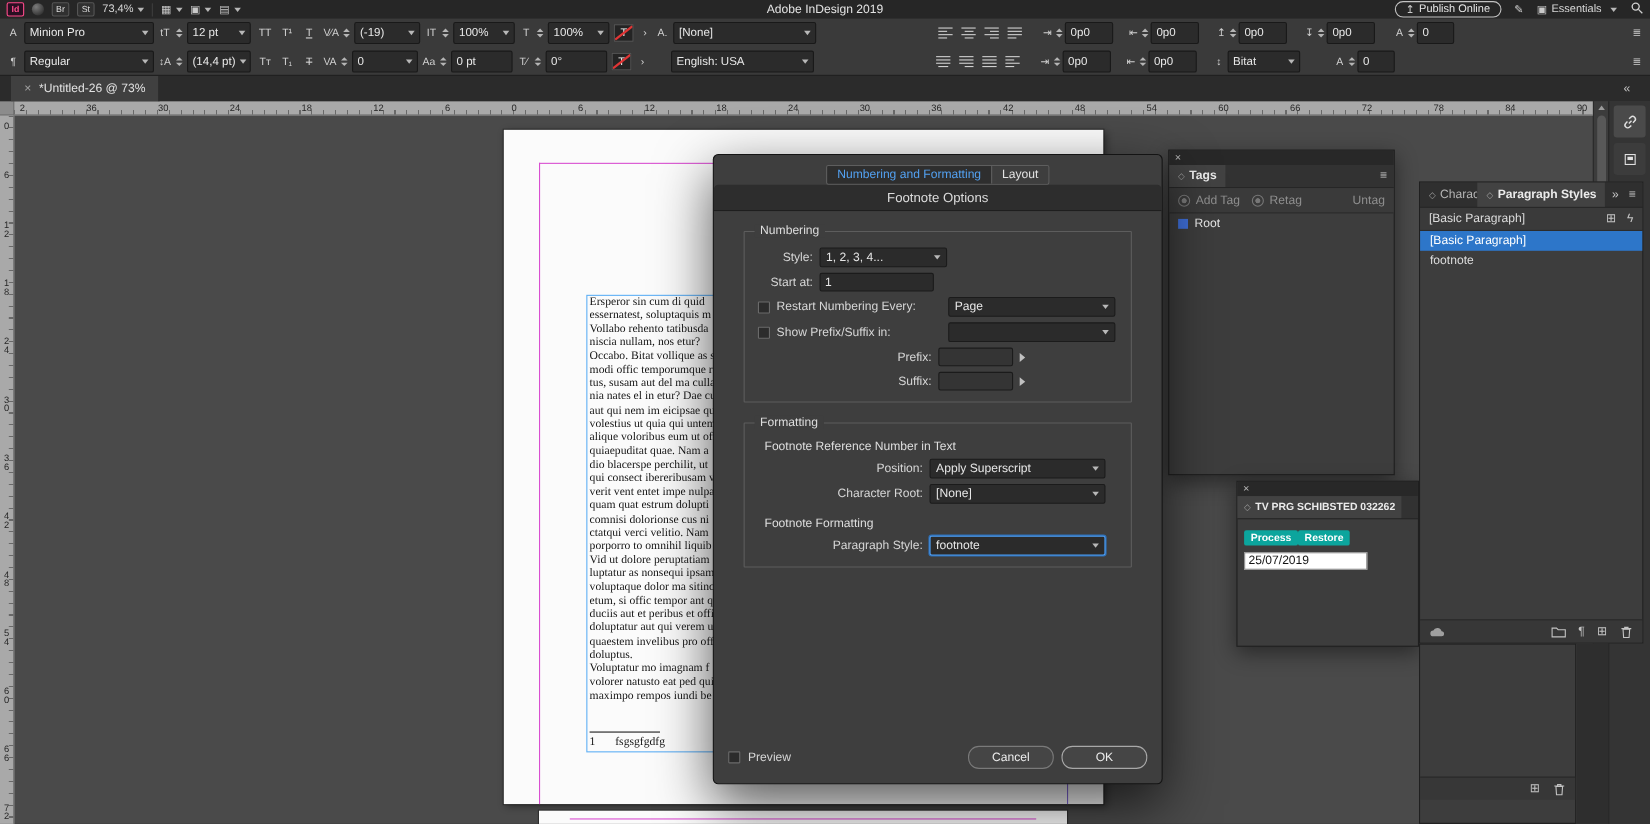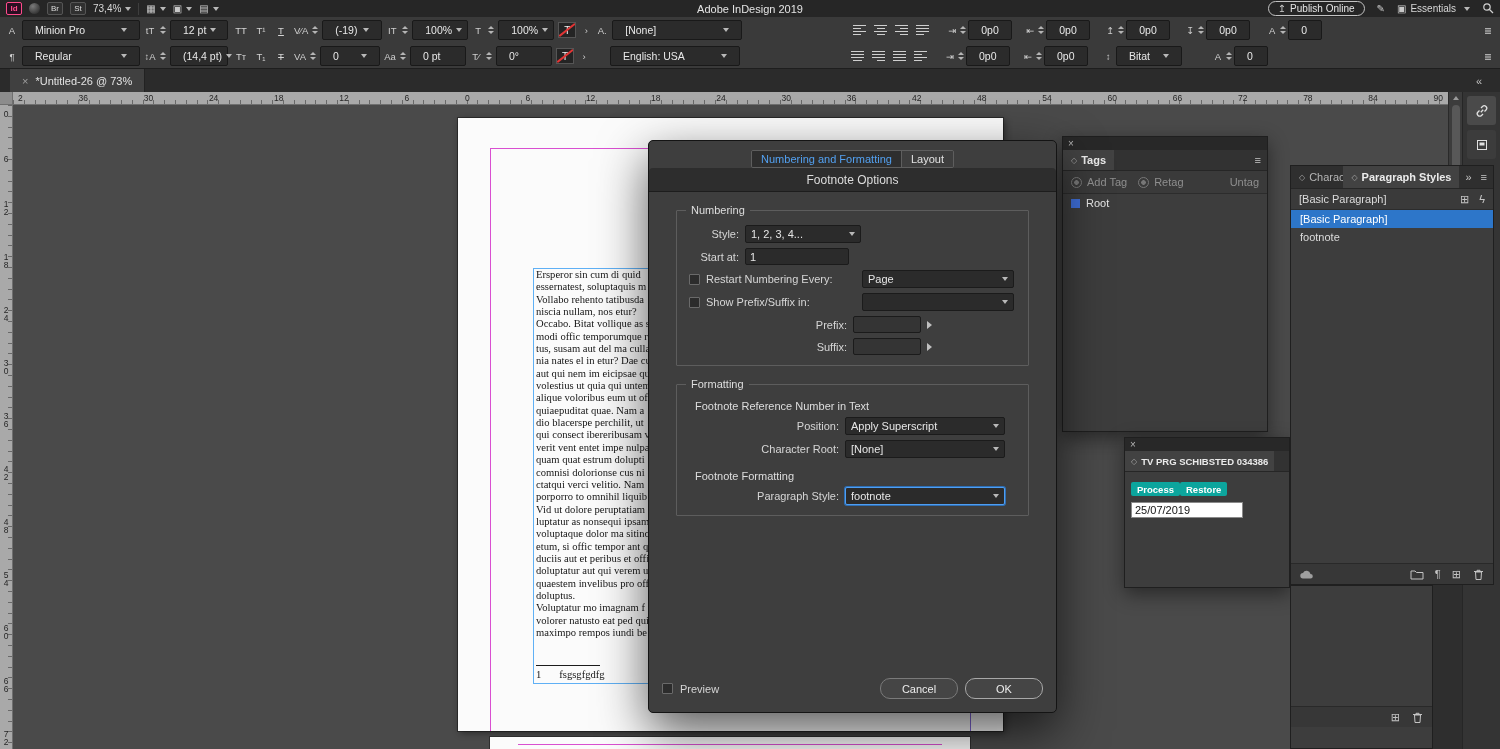--- a/index.html
+++ b/index.html
@@ -19,21 +19,21 @@
   #topbar-right{margin-left:auto;display:flex;align-items:center;gap:12px;}
   #publish-pill{display:flex;align-items:center;gap:4px;border:1px solid #c3c3c3;border-radius:8px;height:13px;padding:0 9px;color:#e5e5e5;font-size:10px;}
   
   #cp{left:0;top:17px;width:1500px;height:52px;background:#3a3a3a;border-bottom:1px solid #1e1e1e;box-sizing:border-box;z-index:39;}
   .cprow{display:flex;align-items:center;height:26px;padding:0 6px;gap:4px;}
   .cpi{color:#cfcfcf;font-size:9.5px;flex:none;text-align:center;min-width:12px;}
   .stp{display:flex;flex-direction:column;flex:none;}
   .stp i{display:block;width:0;height:0;border-left:3px solid transparent;border-right:3px solid transparent;}
   .stp .u{border-bottom:3.5px solid #b5b5b5;margin-bottom:2px;}
   .stp .d{border-top:3.5px solid #b5b5b5;}
-  .cpf{flex:none;height:20px;background:#2b2b2b;border:1px solid #191919;border-radius:2px;color:#e8e8e8;font-size:10.5px;display:flex;align-items:center;justify-content:space-between;padding:0 12px;box-sizing:border-box;white-space:nowrap;}
+  .cpf{flex:none;height:20px;background:#2b2b2b;border:1px solid #191919;border-radius:2px;color:#e8e8e8;font-size:10.5px;display:flex;align-items:center;justify-content:space-between;padding:0 4px;box-sizing:border-box;white-space:nowrap;}
   .cpbtn{flex:none;width:18px;height:16px;background:transparent;border:none;color:#d5d5d5;font-size:9.5px;padding:0;display:flex;align-items:center;justify-content:center;}
   .undl{text-decoration:underline;}
   .strk{text-decoration:line-through;}
   .ng{display:flex;align-items:center;gap:2px;flex:none;}
   .albtn{width:19px;height:18px;display:flex;align-items:center;justify-content:center;background:transparent;border:none;padding:0;flex:none;}
   .alicon{display:flex;flex-direction:column;justify-content:center;gap:1.5px;width:13px;}
   .alicon i{display:block;height:1.5px;background:#cfcfcf;width:100%;}
   .al-l i:nth-child(even){width:62%;}
   .al-c i:nth-child(even){width:62%;margin:0 auto;}
   .al-r i:nth-child(even){width:62%;margin-left:auto;}
@@ -669,21 +669,21 @@
     </div>
   </div>
 
   <div class="panel abs" style="left:1124px;top:437px;width:166px;height:151px;z-index:11">
     <div class="pstrip">
         <span class="x">×</span>
       </div>
     <div class="ptabrow">
       <div class="ptab" style="font-size:9.5px;padding:0 6px">
           <span class="dia">◇</span>
-          <span>TV PRG SCHIBSTED 034386</span>
+          <span>TV PRG SCHIBSTED 032262</span>
         </div>
     </div>
     <div style="display:flex;gap:0;margin:10px 6px 0 6px">
       <div class="tealbtn">Process</div>
       <div class="tealbtn">Restore</div>
     </div>
     <input class="win" style="margin: 6px; width: 112px;" value="25/07/2019">
   </div>
 
   <div class="panel abs" style="left:1290px;top:165px;width:204px;height:420px;z-index:12;box-shadow:none">

